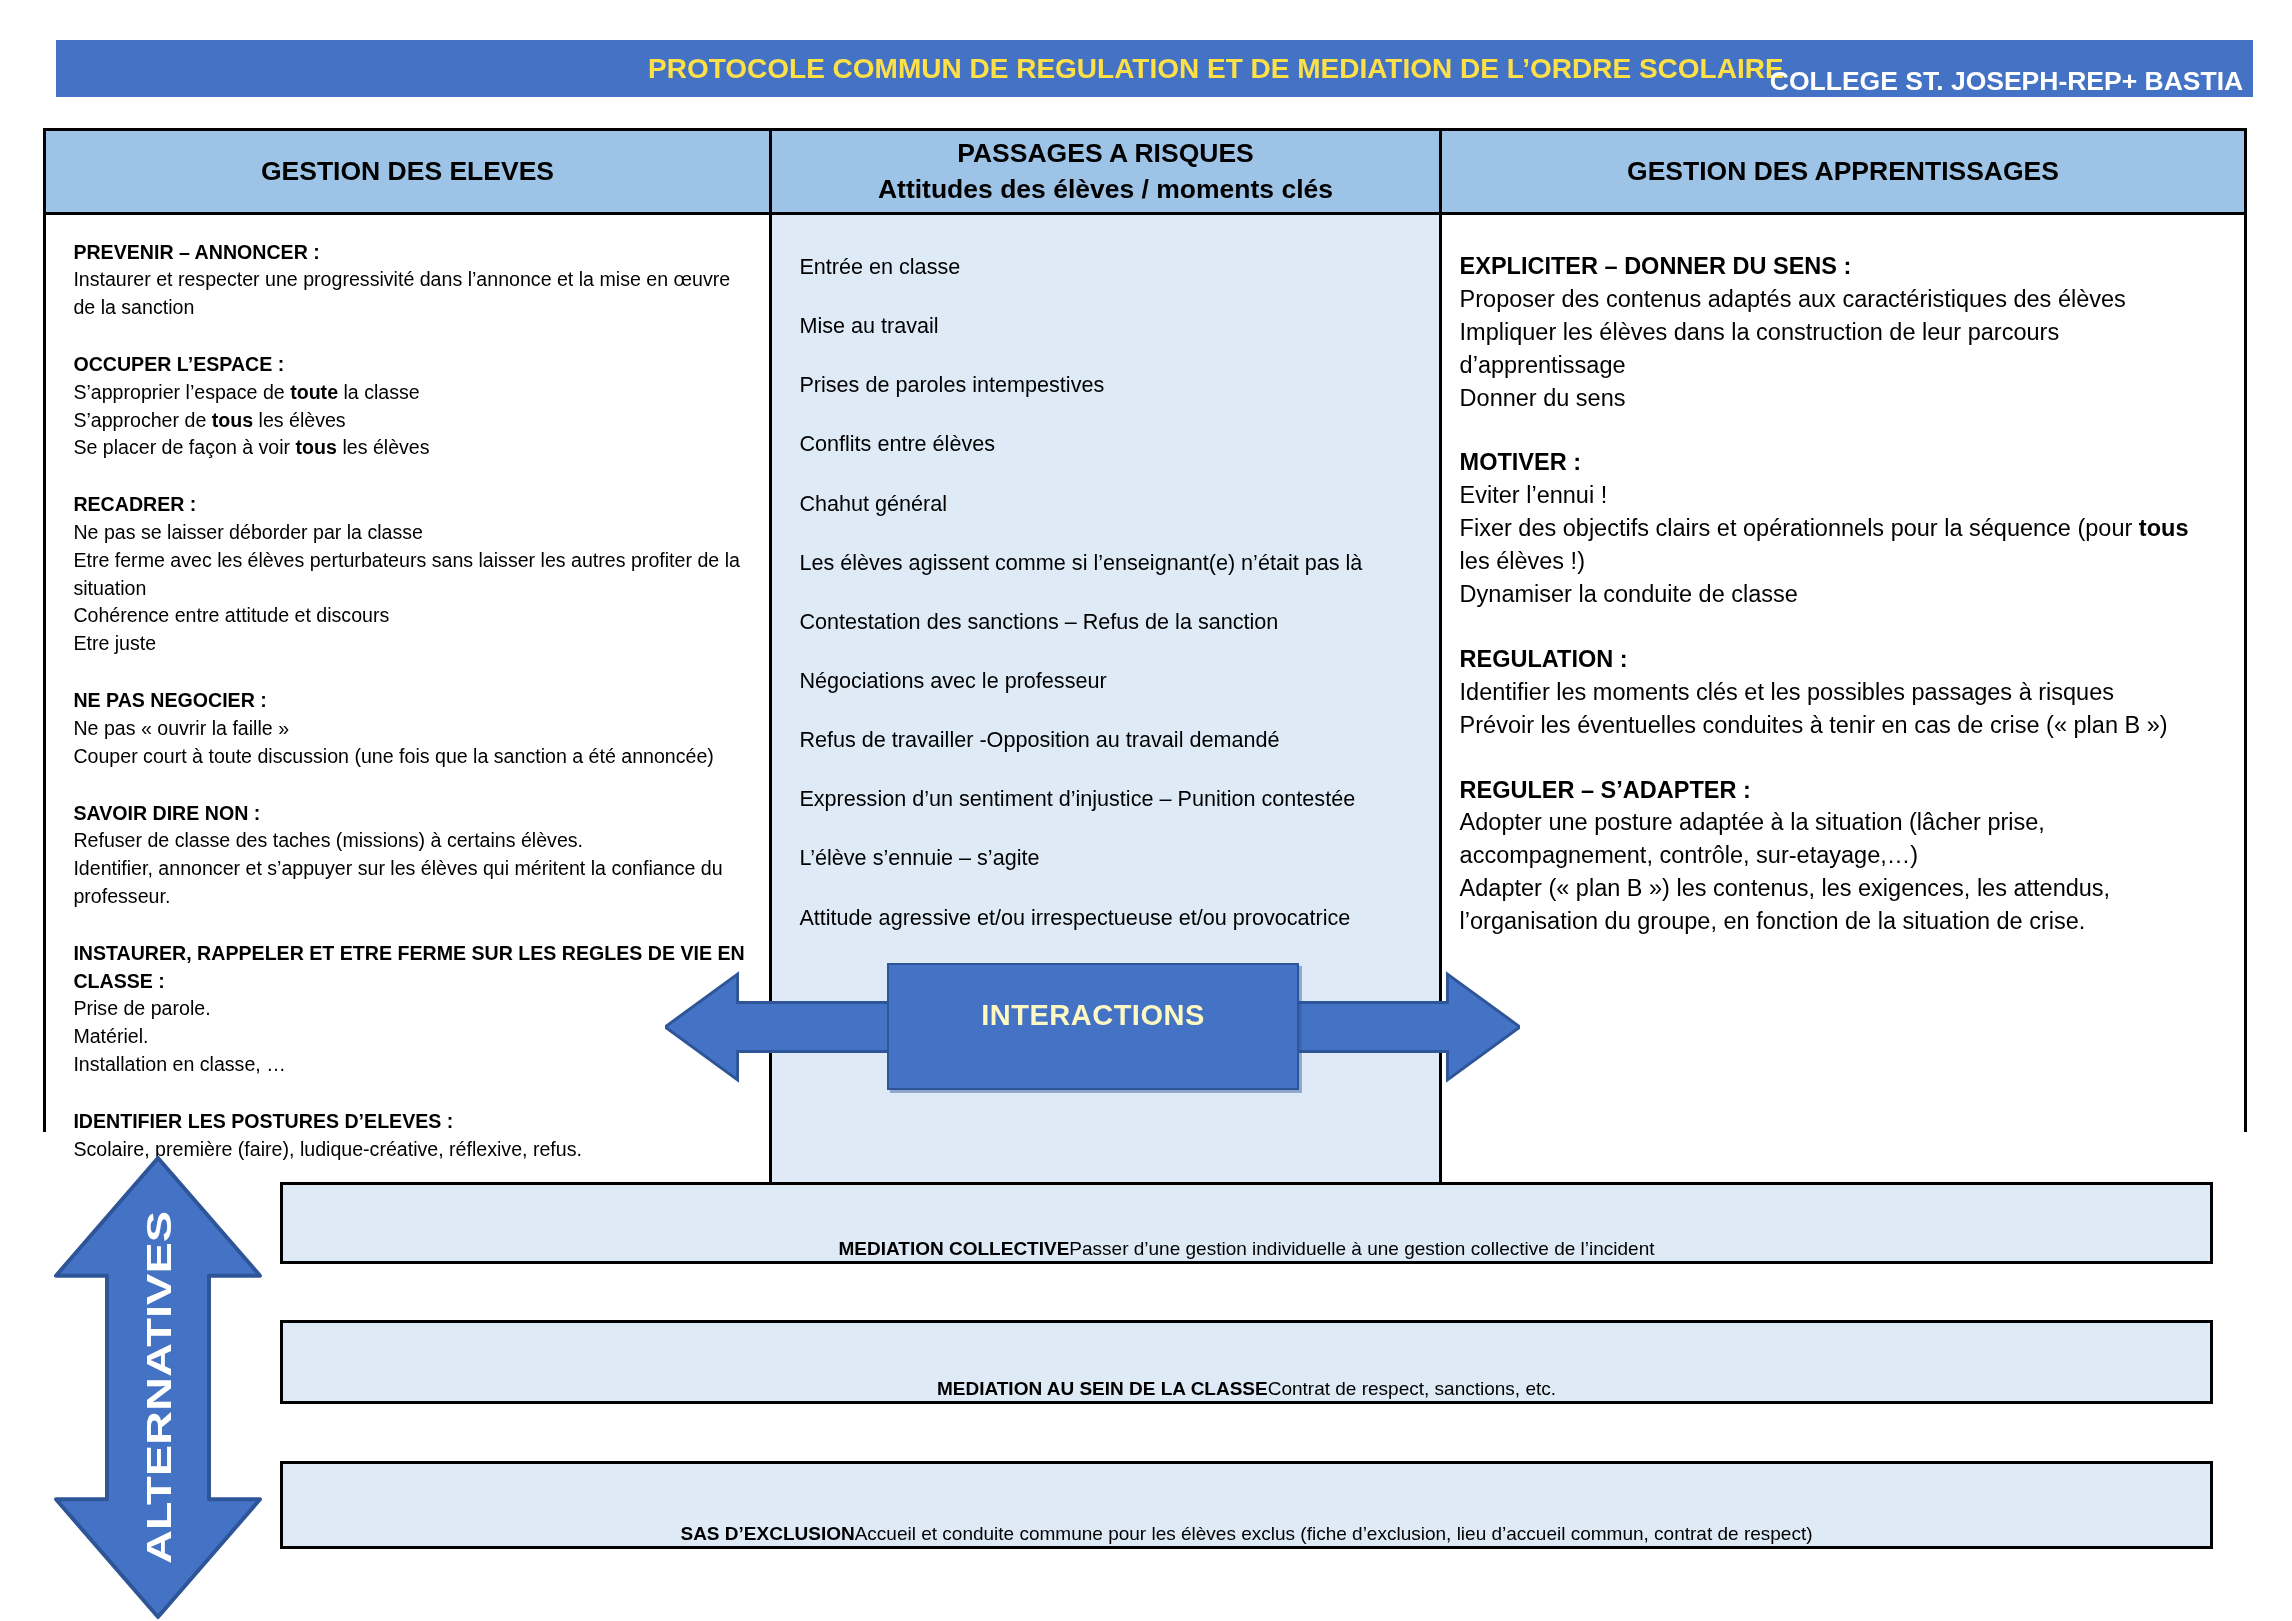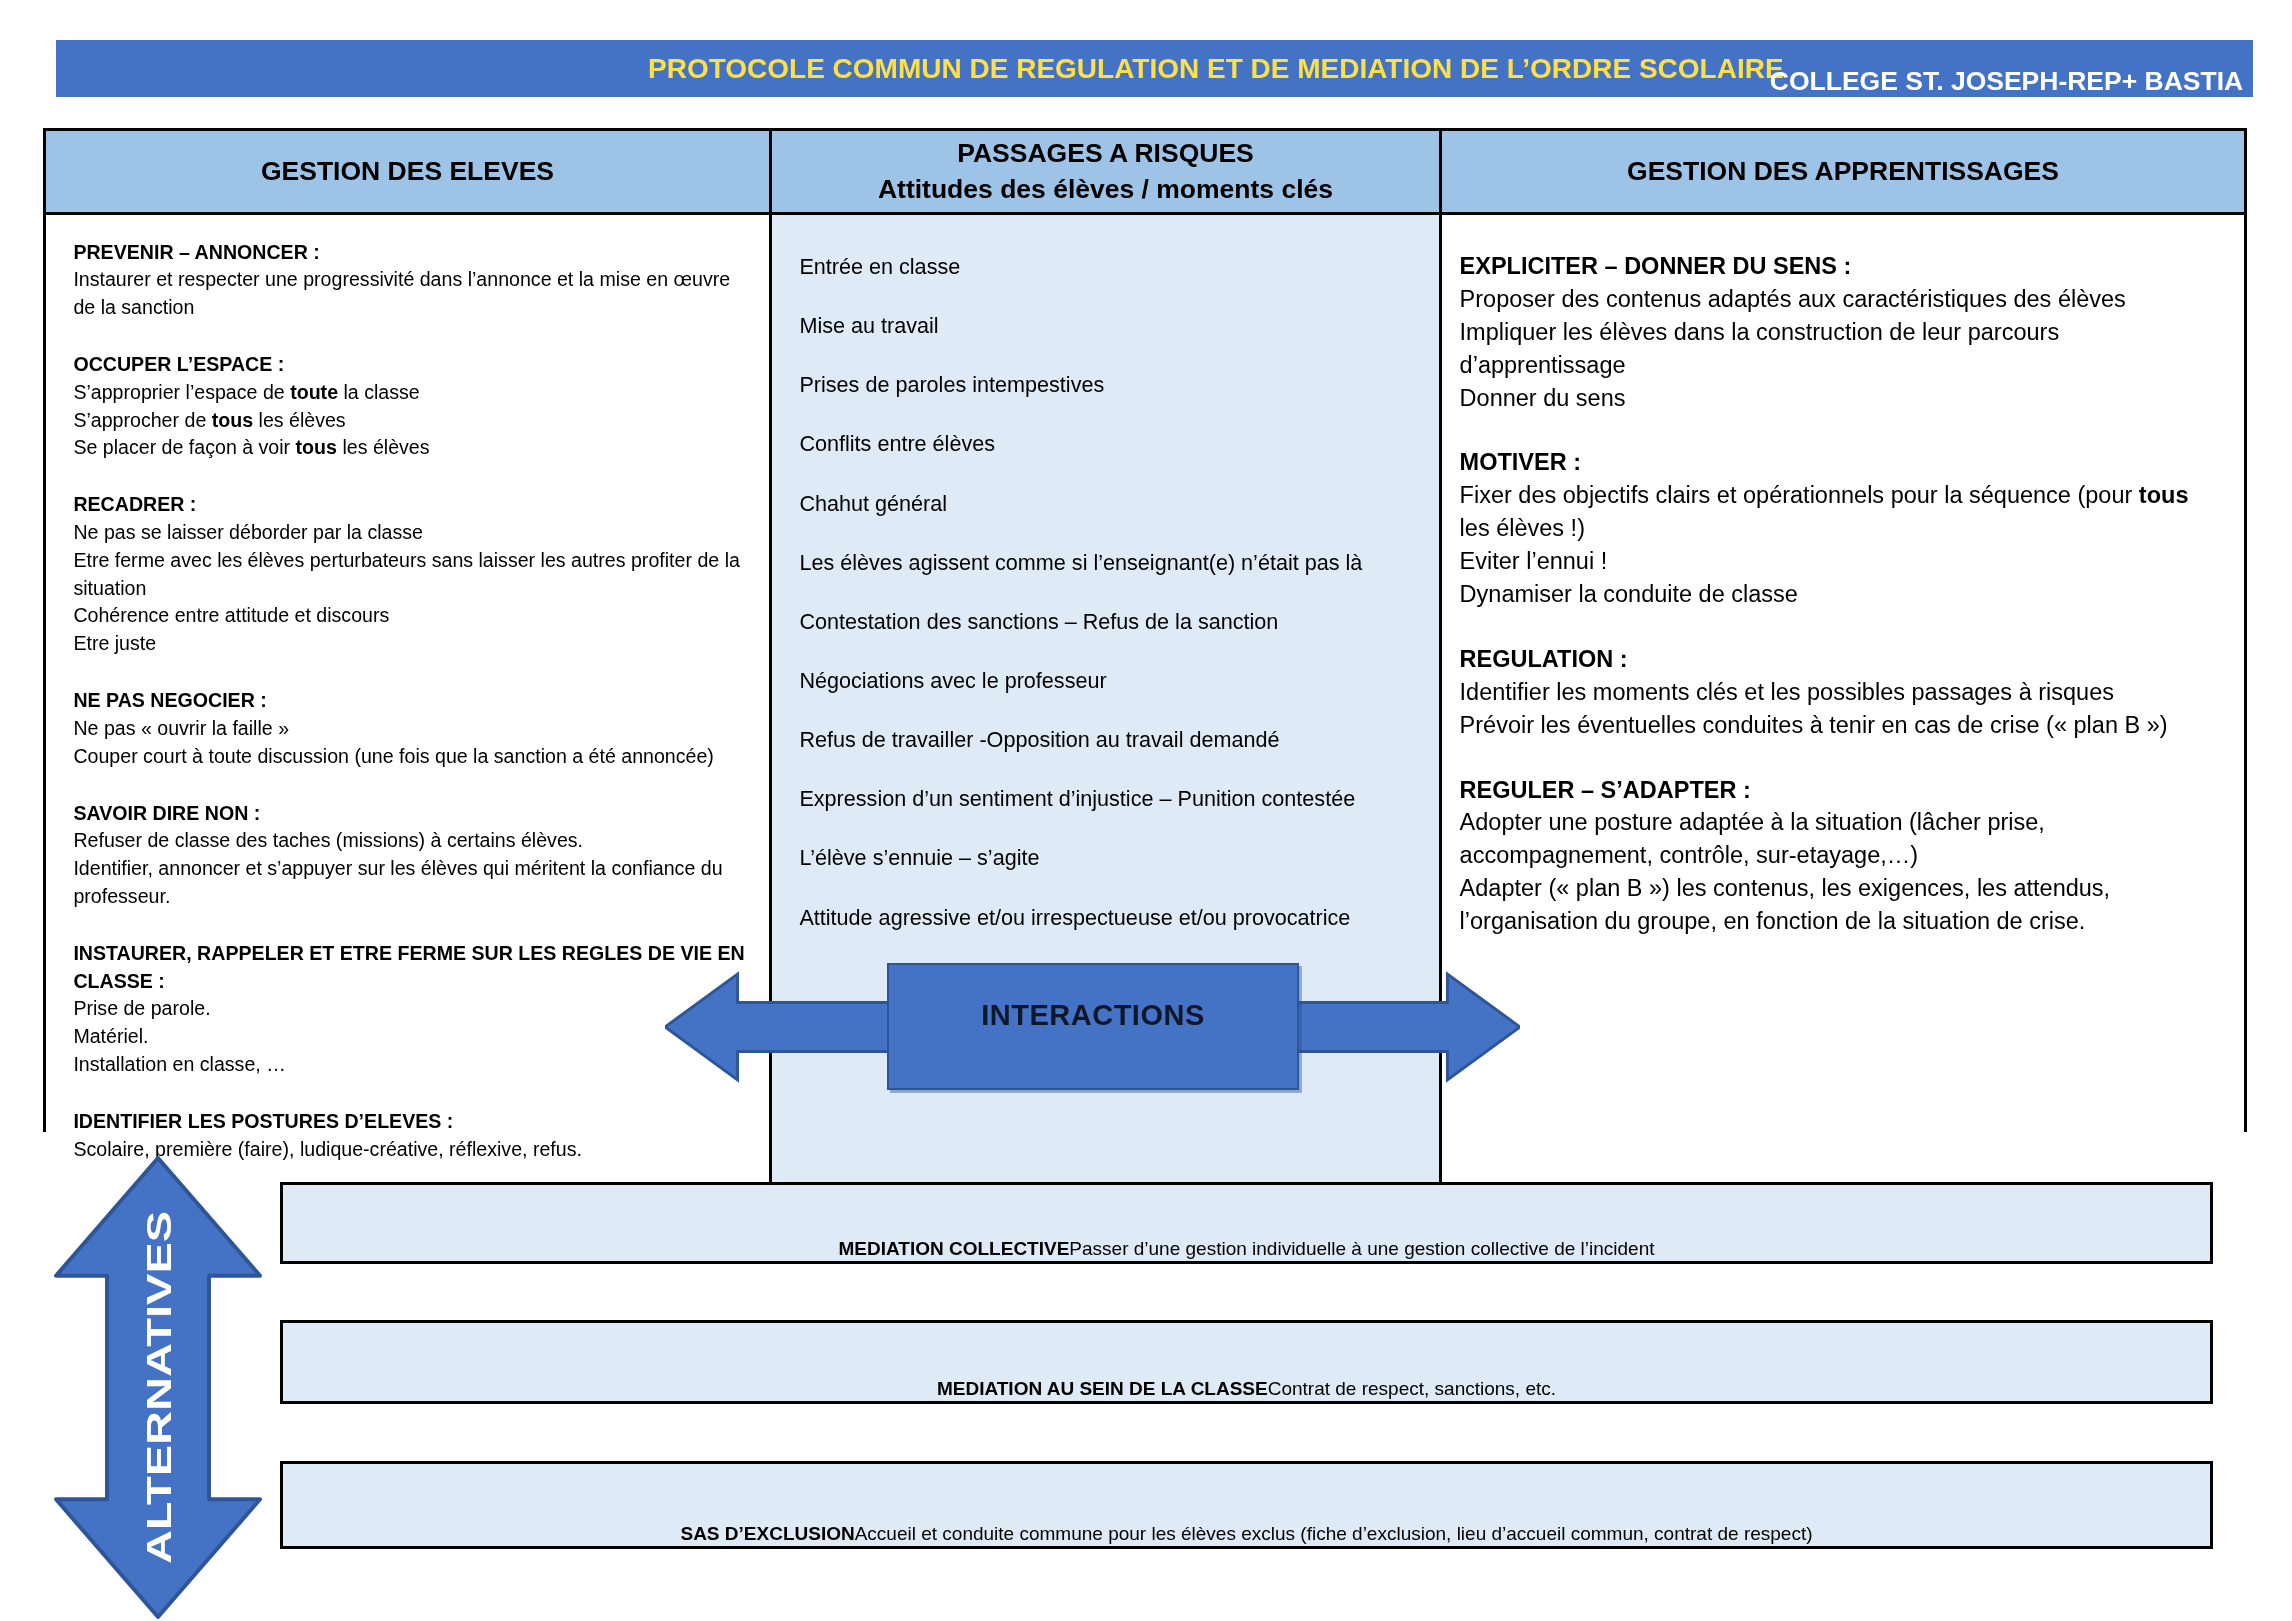--- a/index.html
+++ b/index.html
@@ -27,21 +27,21 @@
   .td3{background:#fff;padding:35px 19.6px 0 17.6px;font-size:23.5px;line-height:1.4;}
   .section{margin-bottom:29px;}
   .td3 .section{margin-bottom:32px;}
   .sec-title{font-weight:700;}
   .c2-item{margin-bottom:30px;}
   
   .h-arrow{position:absolute;left:665px;top:968px;z-index:2;}
   .interactions-box{position:absolute;left:887px;top:963px;width:412px;height:127px;z-index:3;
     background:#4472C4;border:2px solid #2E5597;box-shadow:2.9px 2.9px 0 rgba(46,85,151,.45);
     display:flex;align-items:center;justify-content:center;padding-bottom:21.6px;}
-  .interactions-box span{color:#0f172a;font-weight:700;font-size:29px;letter-spacing:0.5px;}
+  .interactions-box span{color:#fef9c3;font-weight:700;font-size:29px;letter-spacing:0.5px;}
   
   .v-arrow{position:absolute;left:53px;top:1155px;}
   .v-arrow text{font-family:"Liberation Sans","DejaVu Sans",sans-serif;font-weight:700;fill:#fff;}
   
   .bbox{position:absolute;left:280px;width:1933px;background:#DEEAF6;border:3.9px solid #000;
     display:flex;flex-direction:row;align-items:flex-end;justify-content:center;
     text-align:center;line-height:1.32;font-size:19px;}
   .bbox .bbox-title{font-weight:700;}
   .bbox1{top:1182px;height:82px;}
   .bbox2{top:1320px;height:84px;}
@@ -120,22 +120,22 @@
       </div>
     <div class="td td3" id="col3-body">
         <div class="section">
           <div class="sec-title">EXPLICITER – DONNER DU SENS :</div>
           <div class="sec-line">Proposer des contenus adaptés aux caractéristiques des élèves</div>
           <div class="sec-line">Impliquer les élèves dans la construction de leur parcours d’apprentissage</div>
           <div class="sec-line">Donner du sens</div>
         </div>
         <div class="section">
           <div class="sec-title">MOTIVER :</div>
+          <div class="sec-line">Eviter l’ennui !</div>
           <div class="sec-line">Fixer des objectifs clairs et opérationnels pour la séquence (pour <b>tous</b> les élèves !)</div>
-          <div class="sec-line">Eviter l’ennui !</div>
           <div class="sec-line">Dynamiser la conduite de classe</div>
         </div>
         <div class="section">
           <div class="sec-title">REGULATION :</div>
           <div class="sec-line">Identifier les moments clés et les possibles passages à risques</div>
           <div class="sec-line">Prévoir les éventuelles conduites à tenir en cas de crise (« plan B »)</div>
         </div>
         <div class="section">
           <div class="sec-title">REGULER – S’ADAPTER :</div>
           <div class="sec-line">Adopter une posture adaptée à la situation (lâcher prise, accompagnement, contrôle, sur-etayage,…)</div>

